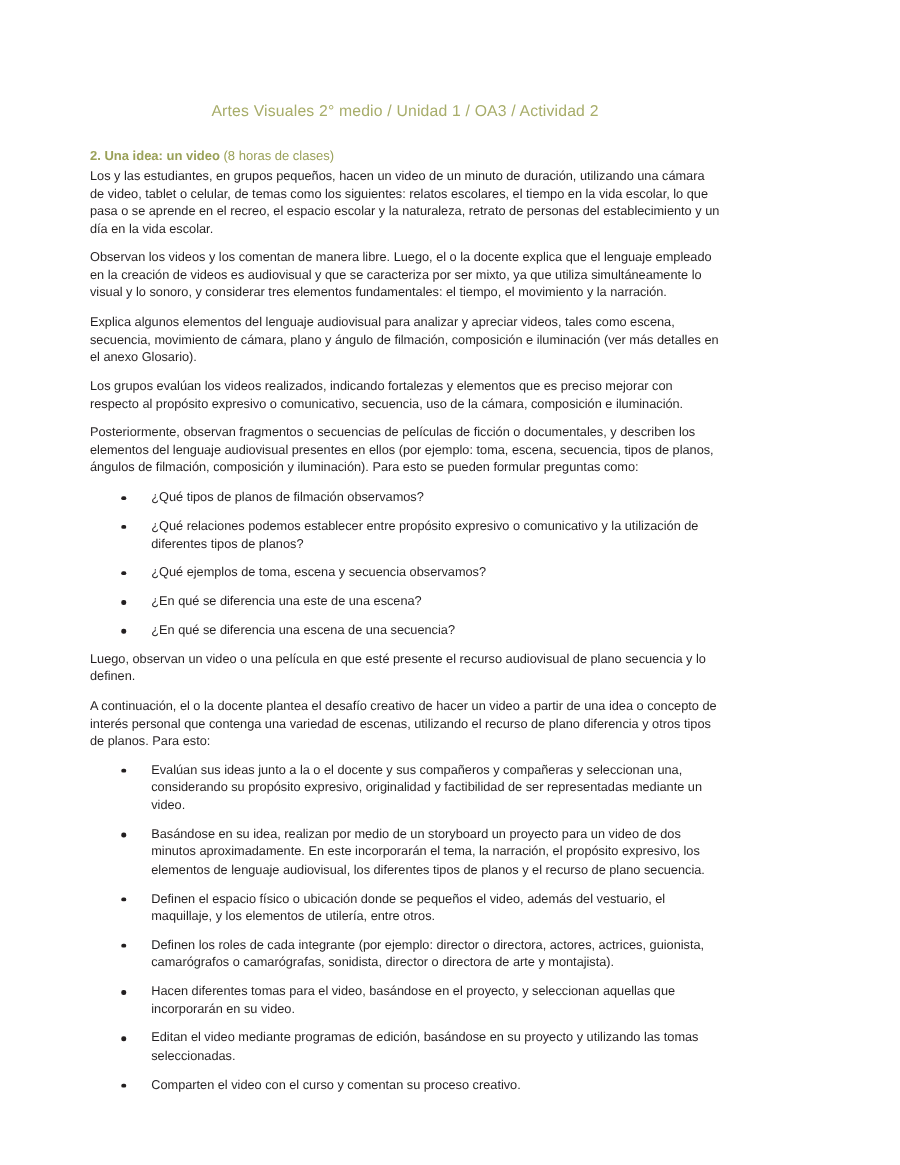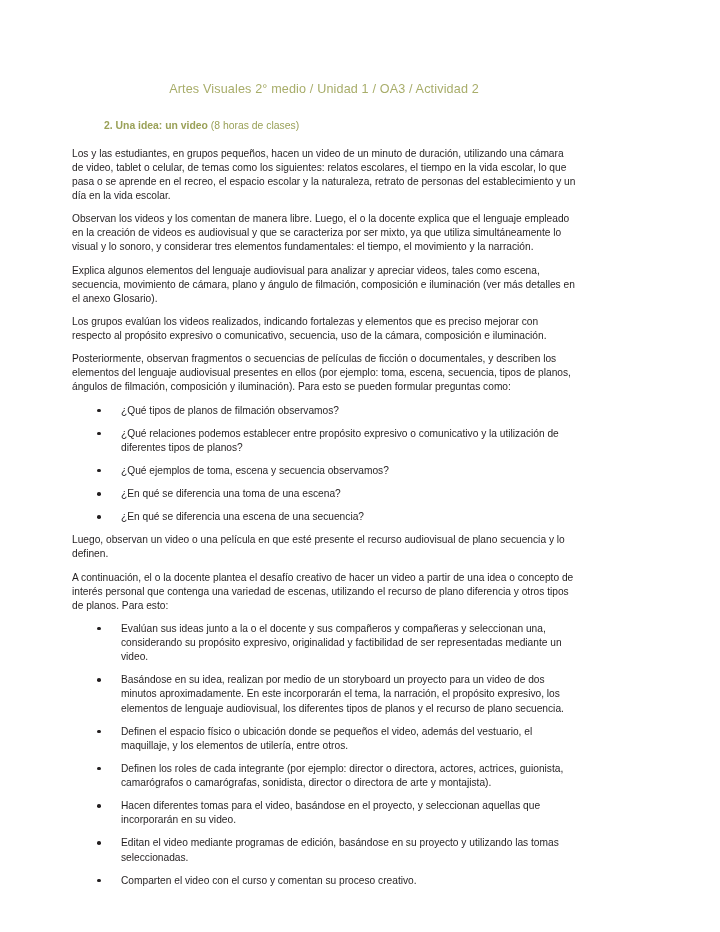--- a/index.html
+++ b/index.html
@@ -29,31 +29,30 @@
     letter-spacing: 0.15px;
     padding-top: 82px;
     line-height: 1.2;
     white-space: nowrap;
   }
   .section-heading {
     margin-top: 22px;
     font-size: 10.4px;
     color: #9aa158;
     line-height: 1.3;
-    margin-left: 32px;
   }
   .section-heading .num,
   .section-heading .title {
     font-weight: bold;
   }
   .section-heading .hours {
     font-weight: normal;
   }
   .body-block {
-    margin-top: 14px;
+    margin-top: 2px;
   }
   p.para {
     margin: 0 0 9px 0;
     font-size: 10.2px;
     line-height: 1.385;
     text-align: left;
     color: #231f20;
   }
   ul.bullets {
     list-style: none;
@@ -103,21 +102,21 @@
     <p class="para">Los y las estudiantes, en grupos pequeños, hacen un video de un minuto de duración, utilizando una cámara de video, tablet o celular, de temas como los siguientes: relatos escolares, el tiempo en la vida escolar, lo que pasa o se aprende en el recreo, el espacio escolar y la naturaleza, retrato de personas del establecimiento y un día en la vida escolar.</p>
     <p class="para">Observan los videos y los comentan de manera libre. Luego, el o la docente explica que el lenguaje empleado en la creación de videos es audiovisual y que se caracteriza por ser mixto, ya que utiliza simultáneamente lo visual y lo sonoro, y considerar tres elementos fundamentales: el tiempo, el movimiento y la narración.</p>
     <p class="para">Explica algunos elementos del lenguaje audiovisual para analizar y apreciar videos, tales como escena, secuencia, movimiento de cámara, plano y ángulo de filmación, composición e iluminación (ver más detalles en el anexo Glosario).</p>
     <p class="para">Los grupos evalúan los videos realizados, indicando fortalezas y elementos que es preciso mejorar con respecto al propósito expresivo o comunicativo, secuencia, uso de la cámara, composición e iluminación.</p>
     <p class="para">Posteriormente, observan fragmentos o secuencias de películas de ficción o documentales, y describen los elementos del lenguaje audiovisual presentes en ellos (por ejemplo: toma, escena, secuencia, tipos de planos, ángulos de filmación, composición y iluminación). Para esto se pueden formular preguntas como:</p>
 
     <ul class="bullets questions">
       <li>¿Qué tipos de planos de filmación observamos?</li>
       <li>¿Qué relaciones podemos establecer entre propósito expresivo o comunicativo y la utilización de diferentes tipos de planos?</li>
       <li>¿Qué ejemplos de toma, escena y secuencia observamos?</li>
-      <li>¿En qué se diferencia una toma de una escena?</li>
+      <li>¿En qué se diferencia una este de una escena?</li>
       <li>¿En qué se diferencia una escena de una secuencia?</li>
     </ul>
 
     <p class="para">Luego, observan un video o una película en que esté presente el recurso audiovisual de plano secuencia y lo definen.</p>
     <p class="para">A continuación, el o la docente plantea el desafío creativo de hacer un video a partir de una idea o concepto de interés personal que contenga una variedad de escenas, utilizando el recurso de plano diferencia y otros tipos de planos. Para esto:</p>
 
     <ul class="bullets tasks">
       <li>Evalúan sus ideas junto a la o el docente y sus compañeros y compañeras y seleccionan una, considerando su propósito expresivo, originalidad y factibilidad de ser representadas mediante un video.</li>
       <li>Basándose en su idea, realizan por medio de un storyboard un proyecto para un video de dos minutos aproximadamente. En este incorporarán el tema, la narración, el propósito expresivo, los elementos de lenguaje audiovisual, los diferentes tipos de planos y el recurso de plano secuencia.</li>
       <li>Definen el espacio físico o ubicación donde se pequeños el video, además del vestuario, el maquillaje, y los elementos de utilería, entre otros.</li>

